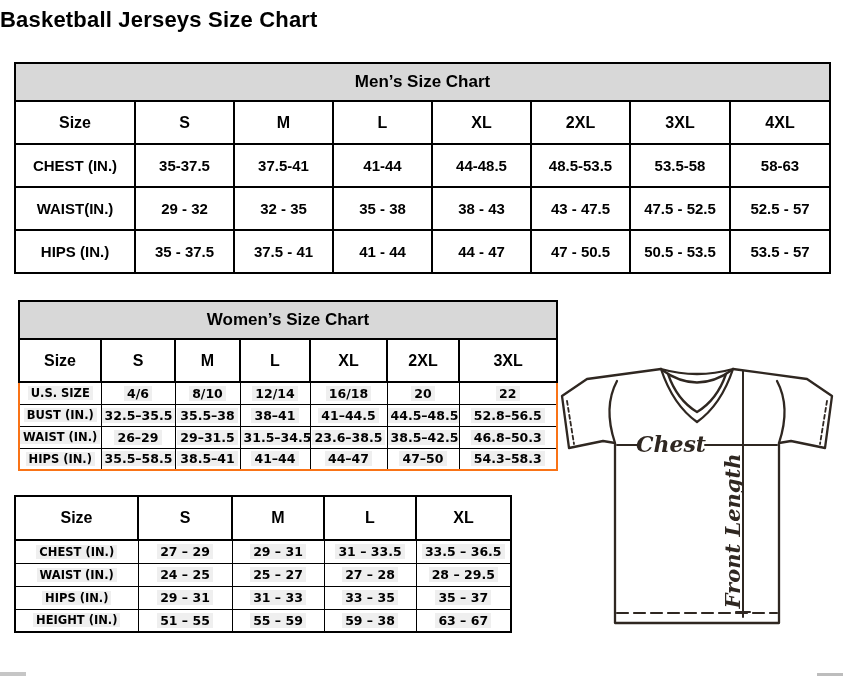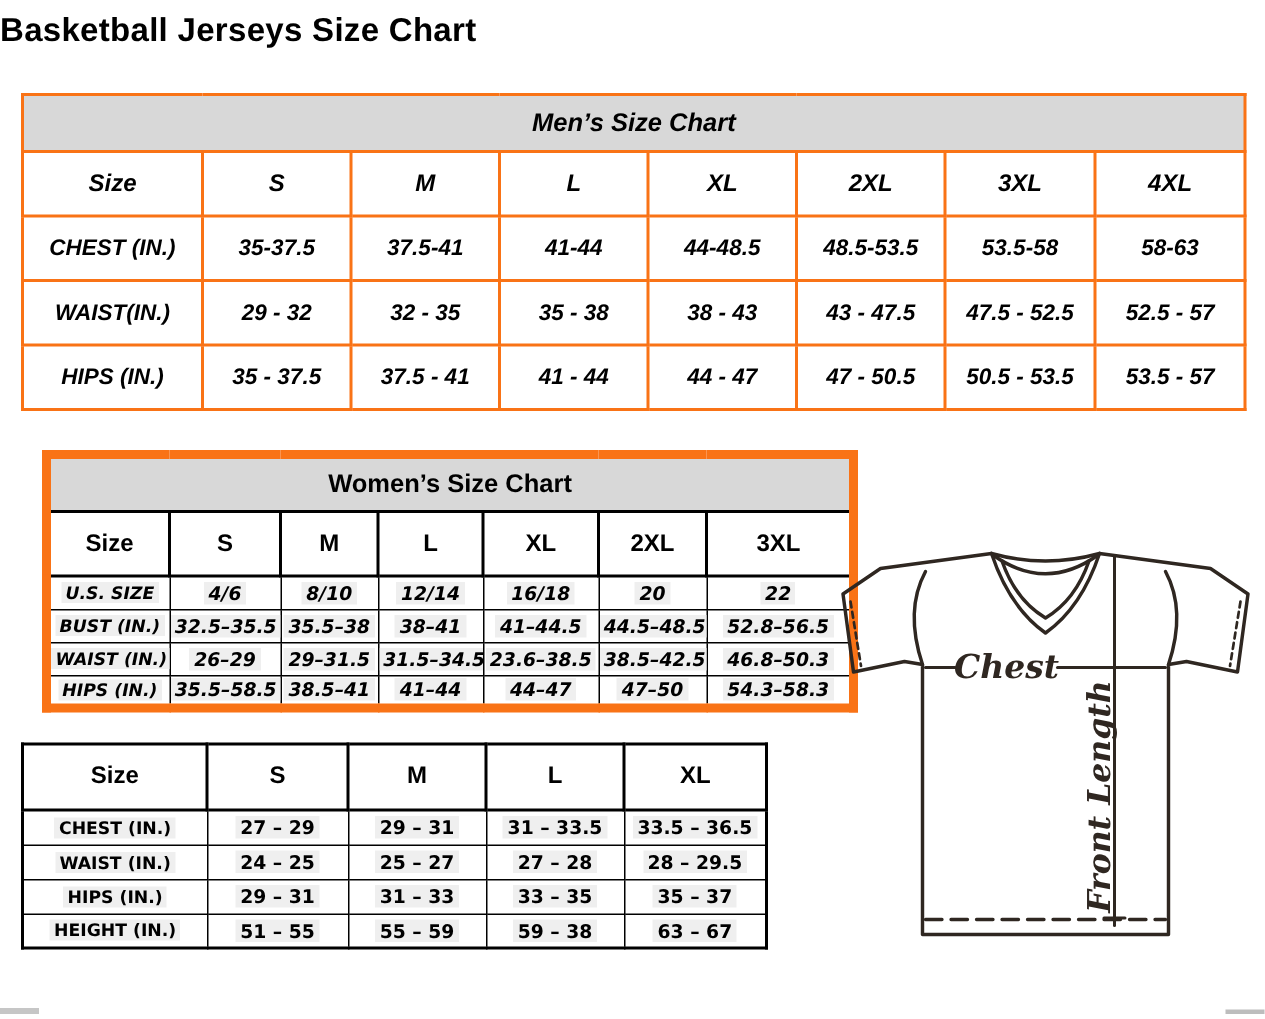--- a/index.html
+++ b/index.html
@@ -11,30 +11,30 @@
   .page-title {
     position:absolute; top:7px; left:0; width:806px; text-align:left;
     font-size:22px; font-weight:bold; letter-spacing:0.2px;
   }
   table { position:absolute; border-collapse:collapse; table-layout:fixed; background:#fff; }
   th, td { text-align:center; vertical-align:middle; overflow:hidden; white-space:nowrap; }
   .band-cell { background:#d8d8d8; font-size:17px; font-weight:bold; height:38px; }
 
   
   #mens { left:14px; top:62px; width:815px; }
-  #mens th, #mens td { border:2px solid #f97316; font-weight:bold;font-style:italic; }
+  #mens th, #mens td { border:2px solid #000000; font-weight:bold; }
   #mens tr.hdr th { height:43px; font-size:16px; }
   #mens tr.data td { height:43px; font-size:15px; }
 
   
-  #womens { left:28px; top:300px; width:538px; border:6px solid #f97316; }
+  #womens { left:18px; top:300px; width:538px; border:2px solid #f97316; }
   #womens th { border:2px solid #000; font-weight:bold; }
   #womens td { border:1px solid #000; font-weight:bold; }
   #womens tr.hdr th { height:43px; font-size:16px; }
-  #womens tr.data td { height:22px; font-size:12.5px; font-family:"DejaVu Sans", sans-serif;font-style:italic; }
+  #womens tr.data td { height:22px; font-size:12.5px; font-family:"DejaVu Sans", sans-serif; }
   #womens tr.data td.rowlabel { font-size:11.5px; }
 
   
   #youth { left:14px; top:495px; width:496px; border:2px solid #000; }
   #youth th { border:2px solid #000; font-weight:bold; }
   #youth td { border:1px solid #000; font-weight:bold; }
   #youth tr.hdr th { height:44px; font-size:16px; }
   #youth tr.data td { height:23px; font-size:12.5px; font-family:"DejaVu Sans", sans-serif; }
   #youth tr.data td.rowlabel { font-size:11.5px; }
 

